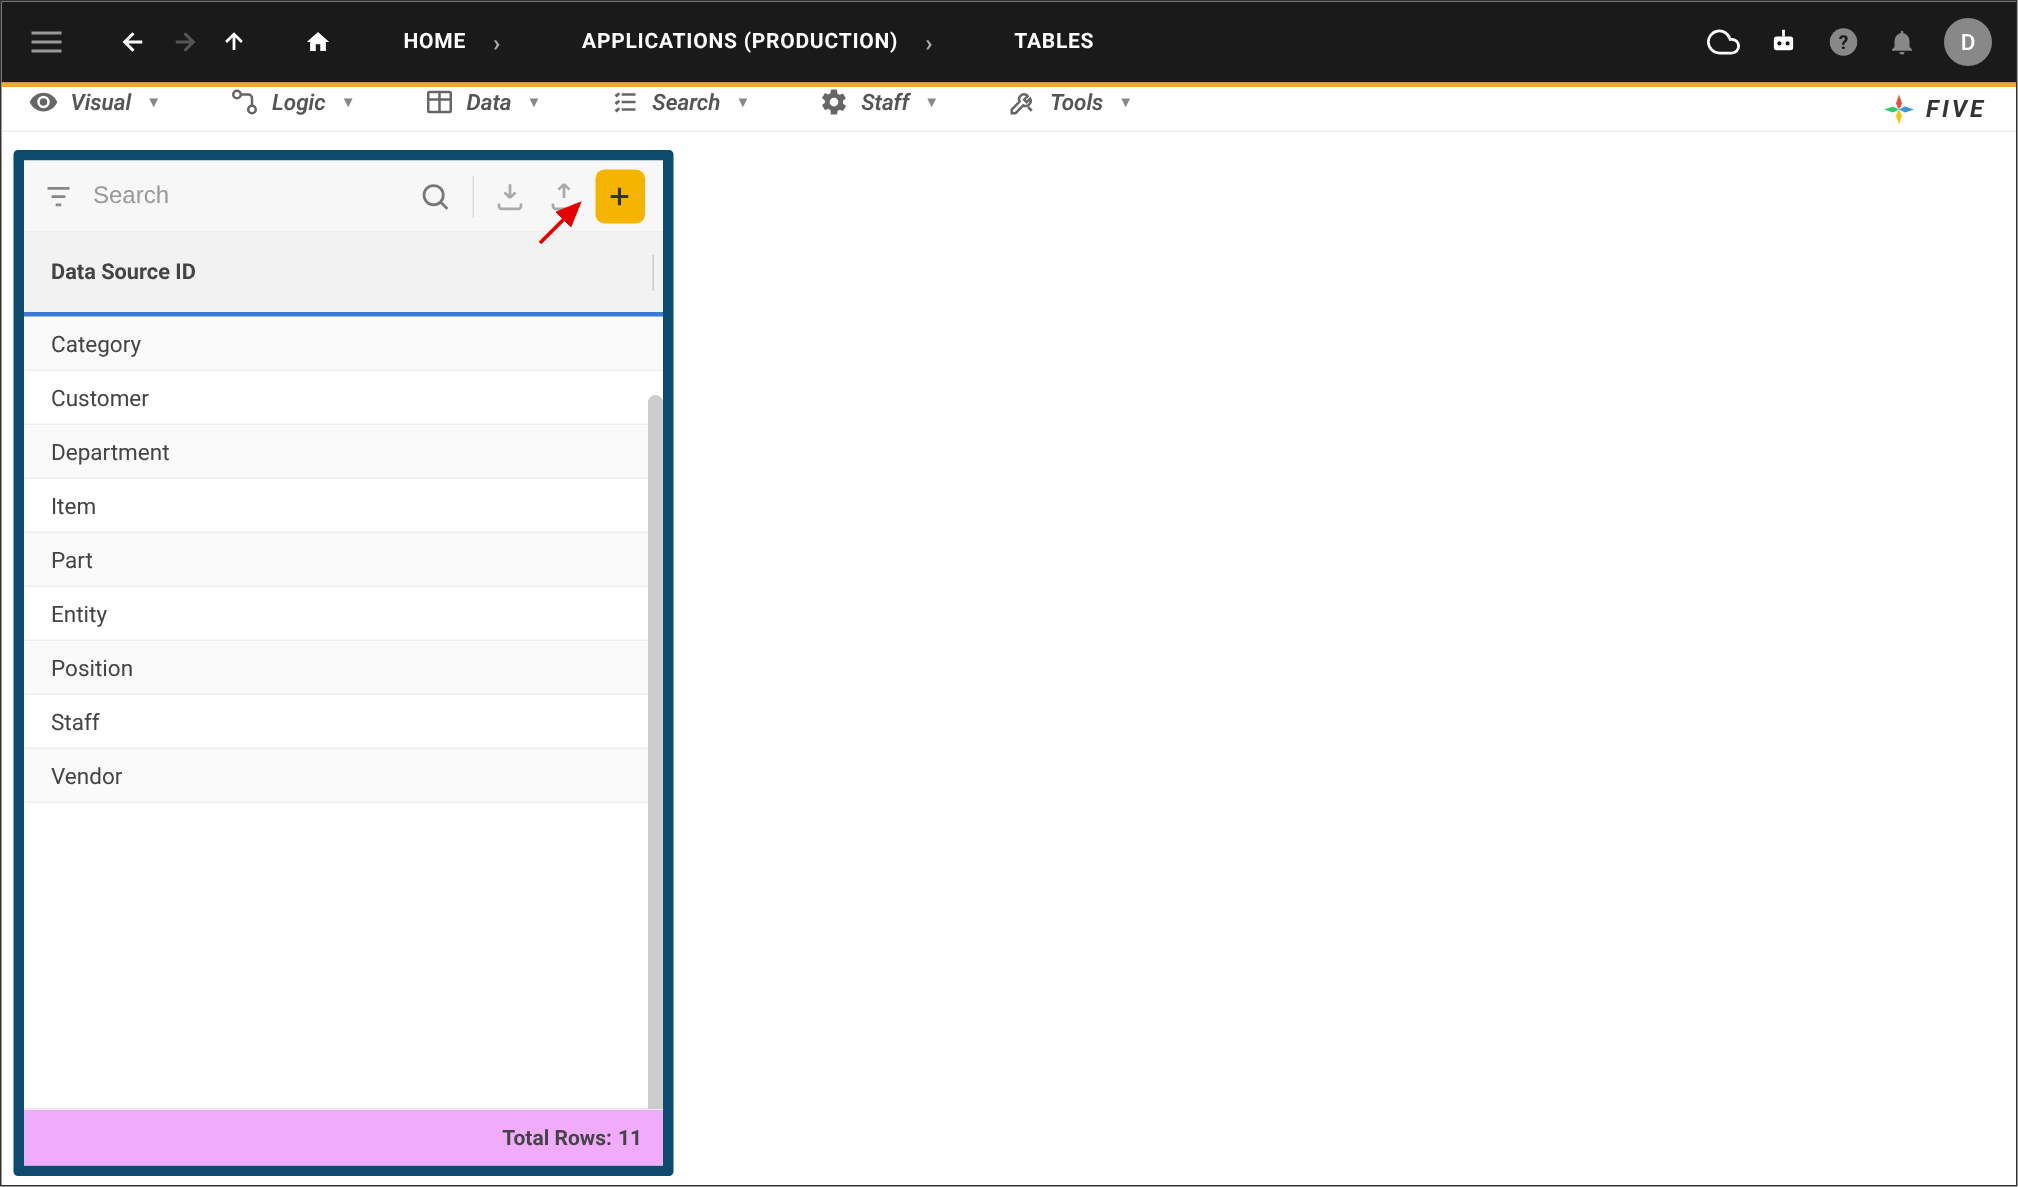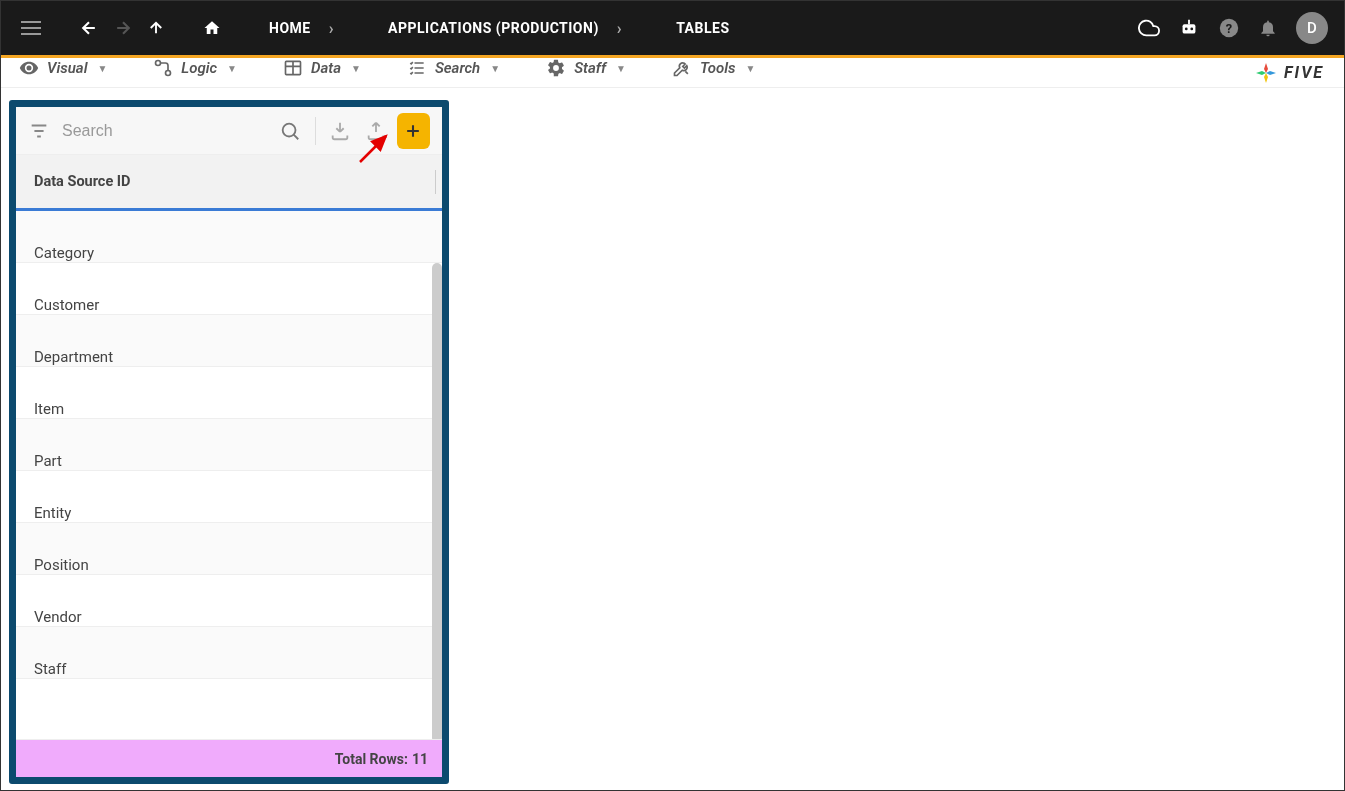--- a/index.html
+++ b/index.html
@@ -206,23 +206,23 @@
       width: 1px;
       height: 24px;
       background: #ccc;
     }
     .table-rows {
       flex: 1;
       overflow-y: auto;
       position: relative;
     }
     .table-row {
-      height: 52px;
-      display: flex;
-      align-items: flex-end;
+      height: 36px;
+      display: flex;
+      align-items: center;
       padding: 0 18px;
       font-size: 15px;
       color: #444;
       border-bottom: 1px solid #eee;
       cursor: pointer;
     }
     .table-row:nth-child(odd) { background: #fafafa; }
     .table-row:nth-child(even) { background: #fff; }
     .scrollbar-thumb {
       position: absolute;
@@ -445,24 +445,24 @@
     <div class="table-row">
         <span>Part</span>
       </div>
     <div class="table-row">
         <span>Entity</span>
       </div>
     <div class="table-row">
         <span>Position</span>
       </div>
     <div class="table-row">
+        <span>Staff</span>
+      </div>
+    <div class="table-row">
         <span>Vendor</span>
-      </div>
-    <div class="table-row">
-        <span>Staff</span>
       </div>
     <div class="scrollbar-thumb"></div>
   </div>
   <div class="footer-bar">
     <span>Total Rows:</span>
     <span style="width:4px"></span>
     <span>11</span>
   </div>
 </div>
 

